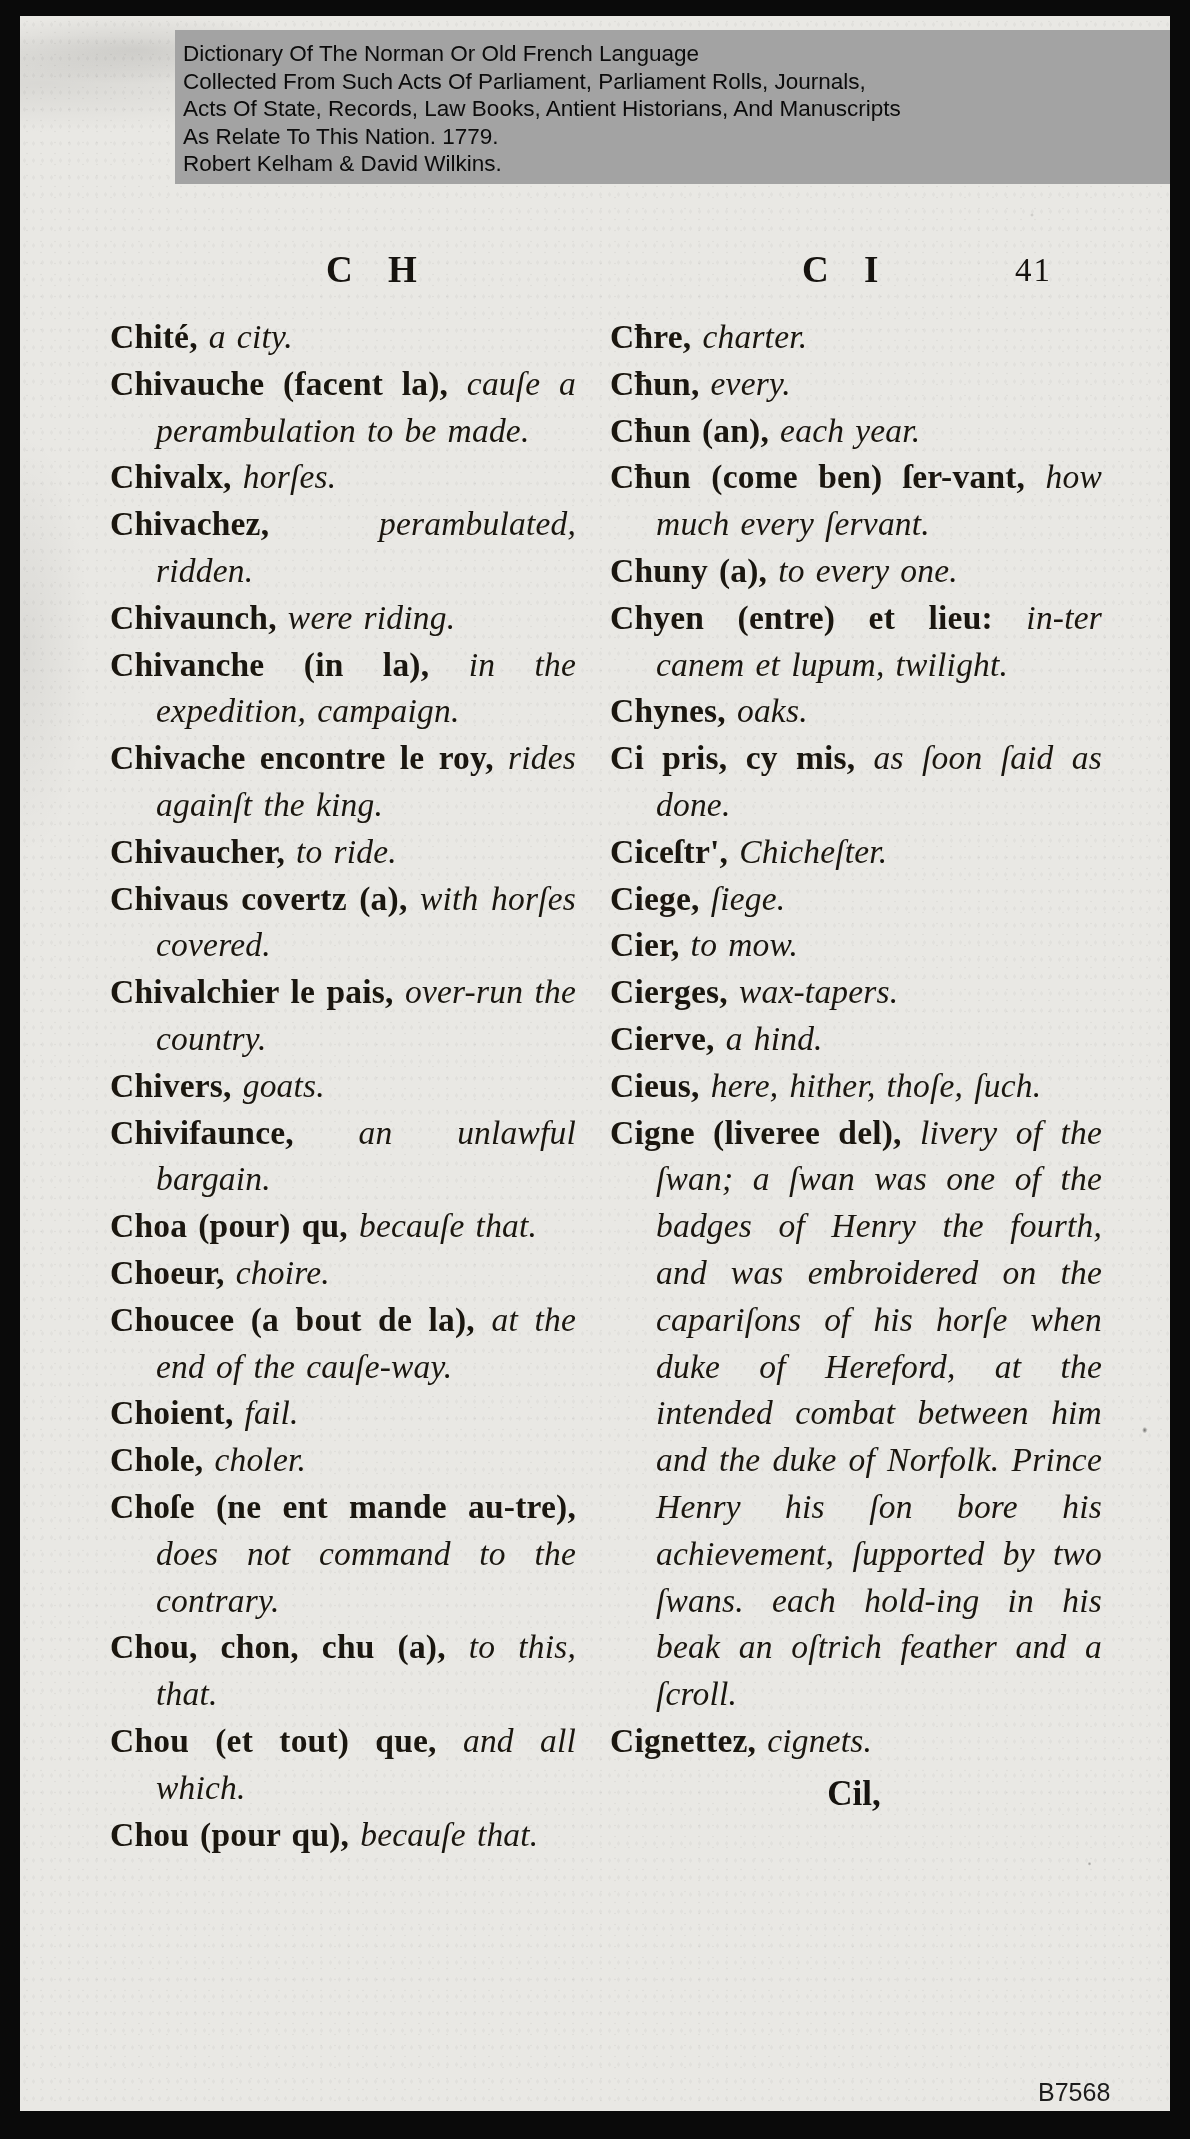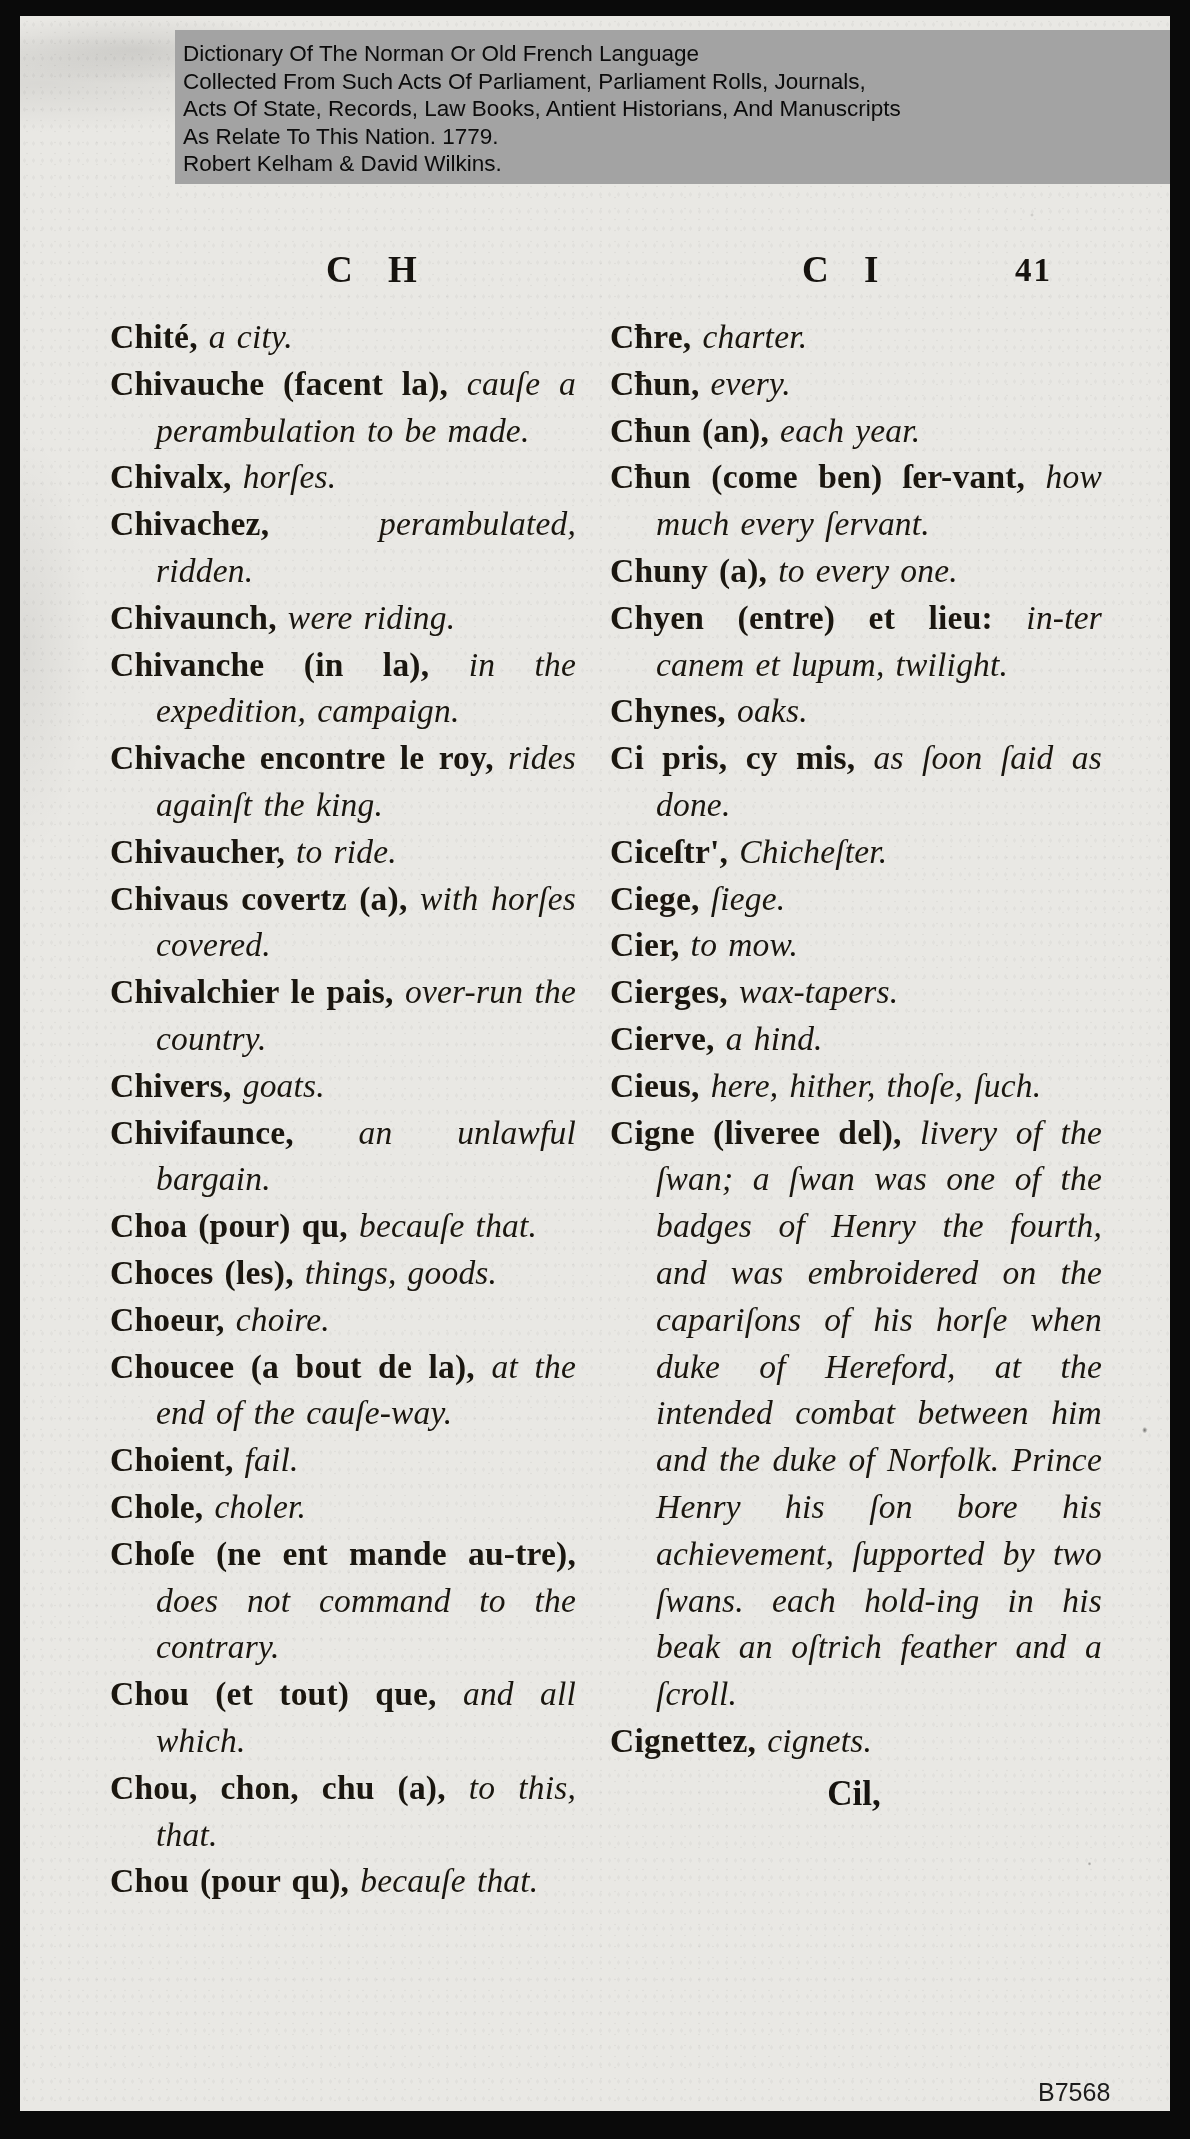--- a/index.html
+++ b/index.html
@@ -39,21 +39,21 @@
   }
   .running-head{
     position:absolute;top:232px;
     font-size:37px;font-weight:bold;color:#16130f;
     letter-spacing:13px;
   }
   .rh-left{left:306px;}
   .rh-right{left:782px;}
   .page-number{
     position:absolute;top:236px;left:995px;
-    font-size:33px;font-weight:bold;color:#16130f;letter-spacing:2px;
+    font-size:33px;font-weight:normal;color:#16130f;letter-spacing:2px;
   }
   .col{
     position:absolute;top:298px;
     font-size:33.5px;line-height:46.8px;color:#1a160f;
   }
   .col-left{left:90px;width:466px;}
   .col-right{left:590px;width:492px;}
   .entry{
     margin:0;padding-left:46px;text-indent:-46px;
     text-align:justify;
@@ -98,28 +98,27 @@
         <p class="entry"><span class="w">Chivachez,</span><span class="d"> perambulated, ridden.</span></p>
         <p class="entry"><span class="w">Chivaunch,</span><span class="d"> were riding.</span></p>
         <p class="entry"><span class="w">Chivanche (in la),</span><span class="d"> in the expedition, campaign.</span></p>
         <p class="entry"><span class="w">Chivache encontre le roy,</span><span class="d"> rides againſt the king.</span></p>
         <p class="entry"><span class="w">Chivaucher,</span><span class="d"> to ride.</span></p>
         <p class="entry"><span class="w">Chivaus covertz (a),</span><span class="d"> with horſes covered.</span></p>
         <p class="entry"><span class="w">Chivalchier le pais,</span><span class="d"> over-run the country.</span></p>
         <p class="entry"><span class="w">Chivers,</span><span class="d"> goats.</span></p>
         <p class="entry"><span class="w">Chivifaunce,</span><span class="d"> an unlawful bargain.</span></p>
         <p class="entry"><span class="w">Choa (pour) qu,</span><span class="d"> becauſe that.</span></p>
-        <p class="entry"><span class="w">Choces (les),</span><span class="d"> things, goods.</span></p>
         <p class="entry"><span class="w">Choeur,</span><span class="d"> choire.</span></p>
         <p class="entry"><span class="w">Choucee (a bout de la),</span><span class="d"> at the end of the cauſe-way.</span></p>
         <p class="entry"><span class="w">Choient,</span><span class="d"> fail.</span></p>
         <p class="entry"><span class="w">Chole,</span><span class="d"> choler.</span></p>
         <p class="entry"><span class="w">Choſe (ne ent mande au-tre),</span><span class="d"> does not command to the contrary.</span></p>
+        <p class="entry"><span class="w">Chou, chon, chu (a),</span><span class="d"> to this, that.</span></p>
         <p class="entry"><span class="w">Chou (et tout) que,</span><span class="d"> and all which.</span></p>
-        <p class="entry"><span class="w">Chou, chon, chu (a),</span><span class="d"> to this, that.</span></p>
         <p class="entry"><span class="w">Chou (pour qu),</span><span class="d"> becauſe that.</span></p>
       </div>
   </div>
 
   <div class="col col-right">
     <div>
         <p class="entry"><span class="w">Cħre,</span><span class="d"> charter.</span></p>
         <p class="entry"><span class="w">Cħun,</span><span class="d"> every.</span></p>
         <p class="entry"><span class="w">Cħun (an),</span><span class="d"> each year.</span></p>
         <p class="entry"><span class="w">Cħun (come ben) ſer-vant,</span><span class="d"> how much every ſervant.</span></p>

